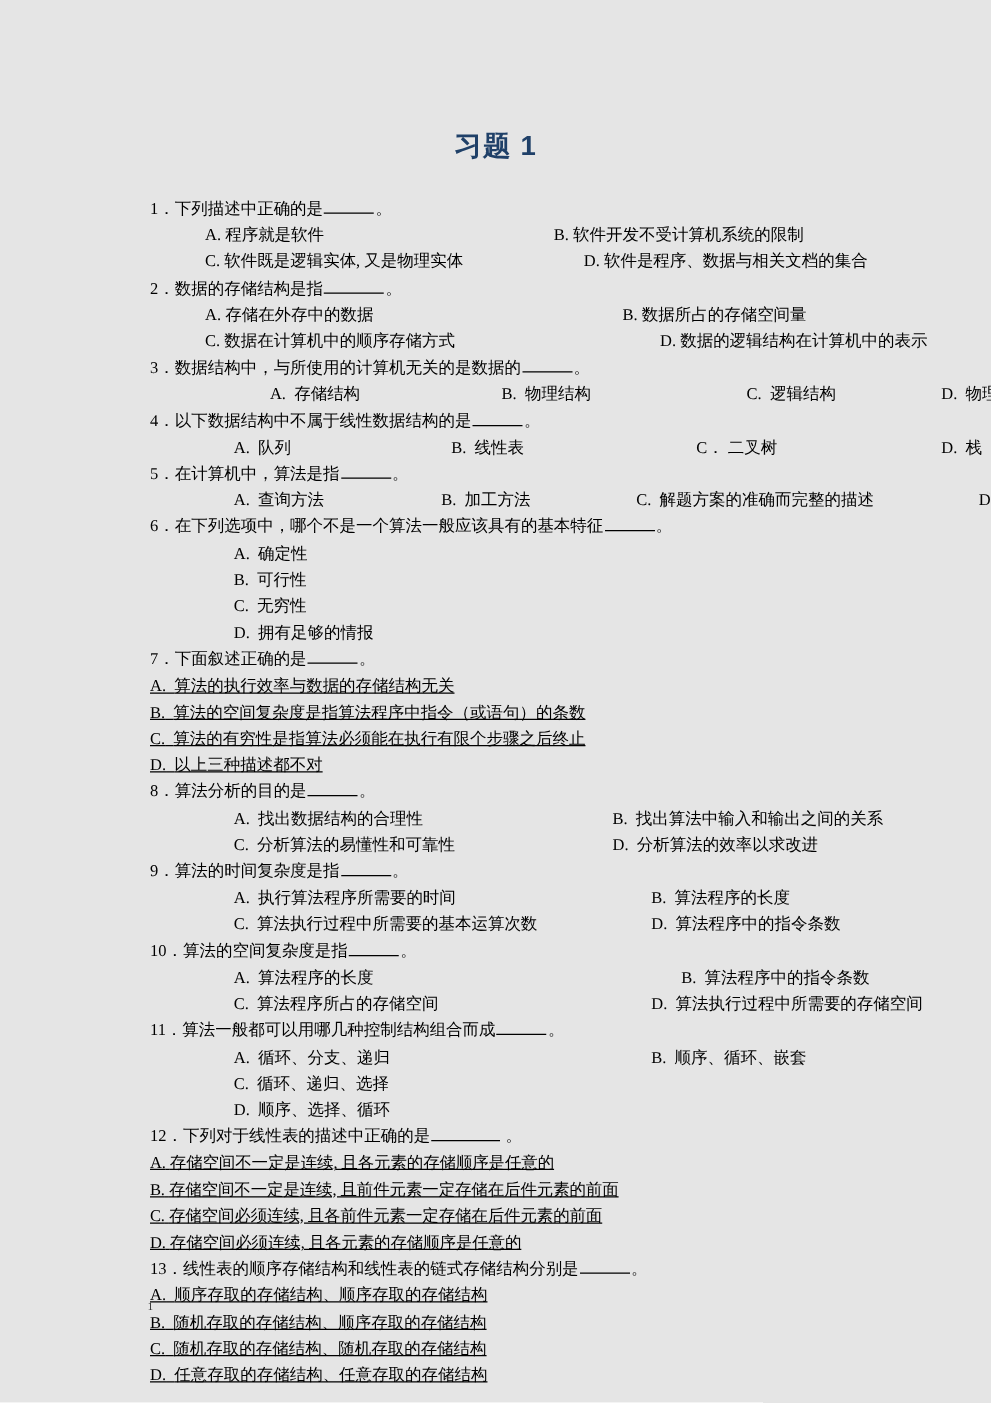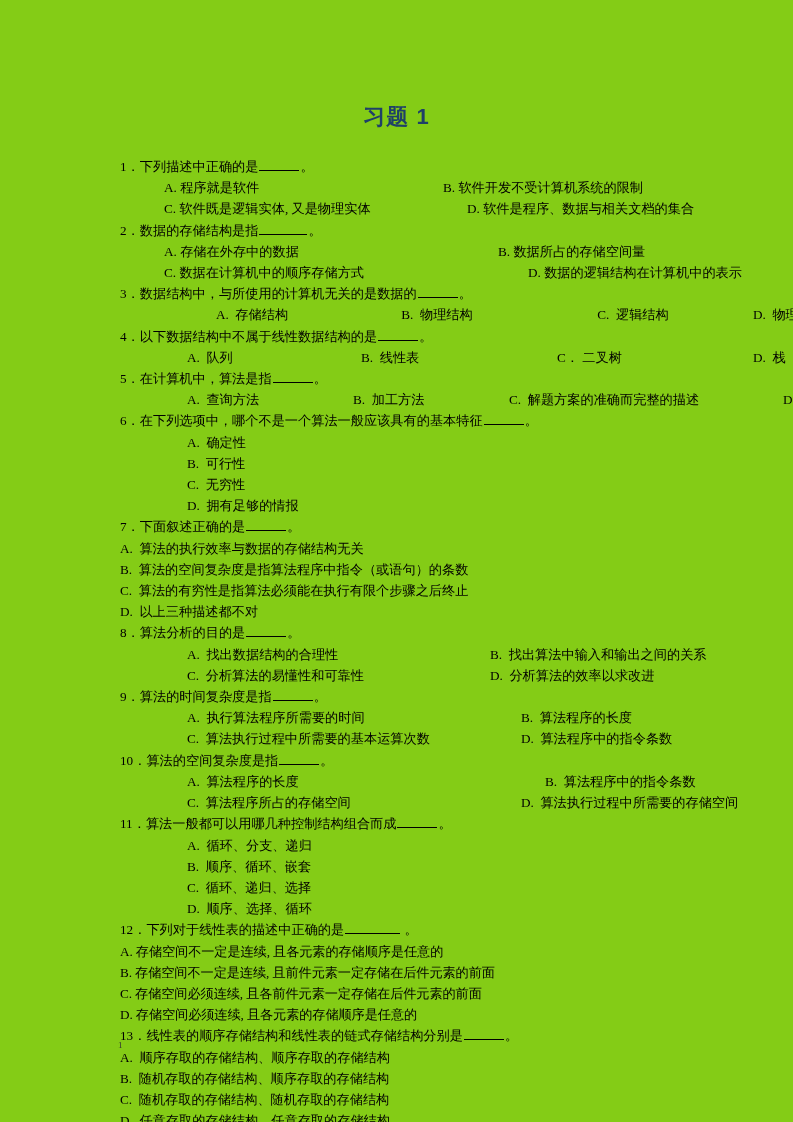--- a/index.html
+++ b/index.html
@@ -13,21 +13,21 @@
     font-family: "Liberation Serif", "DejaVu Serif", serif;
     color: #000000;
     position: relative;
     overflow: hidden;
   }
 
   .page {
     position: relative;
     width: 793px;
     height: 1122px;
-    background: #84cc16;
+    background: #e5e5e5;
     box-sizing: border-box;
   }
 
   
   .doc-title {
     position: absolute;
     top: 105px;
     left: 0;
     width: 793px;
     text-align: center;
@@ -74,20 +74,21 @@
     display: flex;
     white-space: nowrap;
   }
   .opt-row > .opt { flex: 0 0 auto; margin-left: 44px; }
 
   
   .opt-line {
     white-space: nowrap;
     padding-left: 23px;
     text-indent: -23px;
+    text-decoration: underline;
   }
 
   
   .c-235 { width: 235px; }
   .c-259 { width: 259px; }
   .c-290 { width: 290px; }
   .c-320 { width: 320px; }
   .c-112 { width: 112px; }
   .c-130 { width: 130px; }
   .c-140 { width: 140px; }
@@ -221,21 +222,21 @@
         <div class="opt c-auto"><span>B.</span>&nbsp;&nbsp;<span>算法程序中的指令条数</span></div>
       </div>
       <div class="opt-row" style="padding-left:23px;">
         <div class="opt c-290"><span>C.</span>&nbsp;&nbsp;<span>算法程序所占的存储空间</span></div>
         <div class="opt c-auto"><span>D.</span>&nbsp;&nbsp;<span>算法执行过程中所需要的存储空间</span></div>
       </div>
     </div>
 
     <div class="q-block">
       <div class="q-stem"><span class="qnum">11．</span><span>算法一般都可以用哪几种控制结构组合而成</span><span class="blank w1"></span><span>。</span></div>
-      <div class="opt-row" style="padding-left:23px;flex-direction:column;">
+      <div class="opt-row" style="padding-left:23px;">
         <div class="opt c-290"><span>A.</span>&nbsp;&nbsp;<span>循环、分支、递归</span></div>
         <div class="opt c-auto"><span>B.</span>&nbsp;&nbsp;<span>顺序、循环、嵌套</span></div>
       </div>
       <div class="opt-row" style="padding-left:23px;flex-direction:column;">
         <div class="opt c-290"><span>C.</span>&nbsp;&nbsp;<span>循环、递归、选择</span></div>
         <div class="opt c-auto"><span>D.</span>&nbsp;&nbsp;<span>顺序、选择、循环</span></div>
       </div>
     </div>
 
     <div class="q-block">

